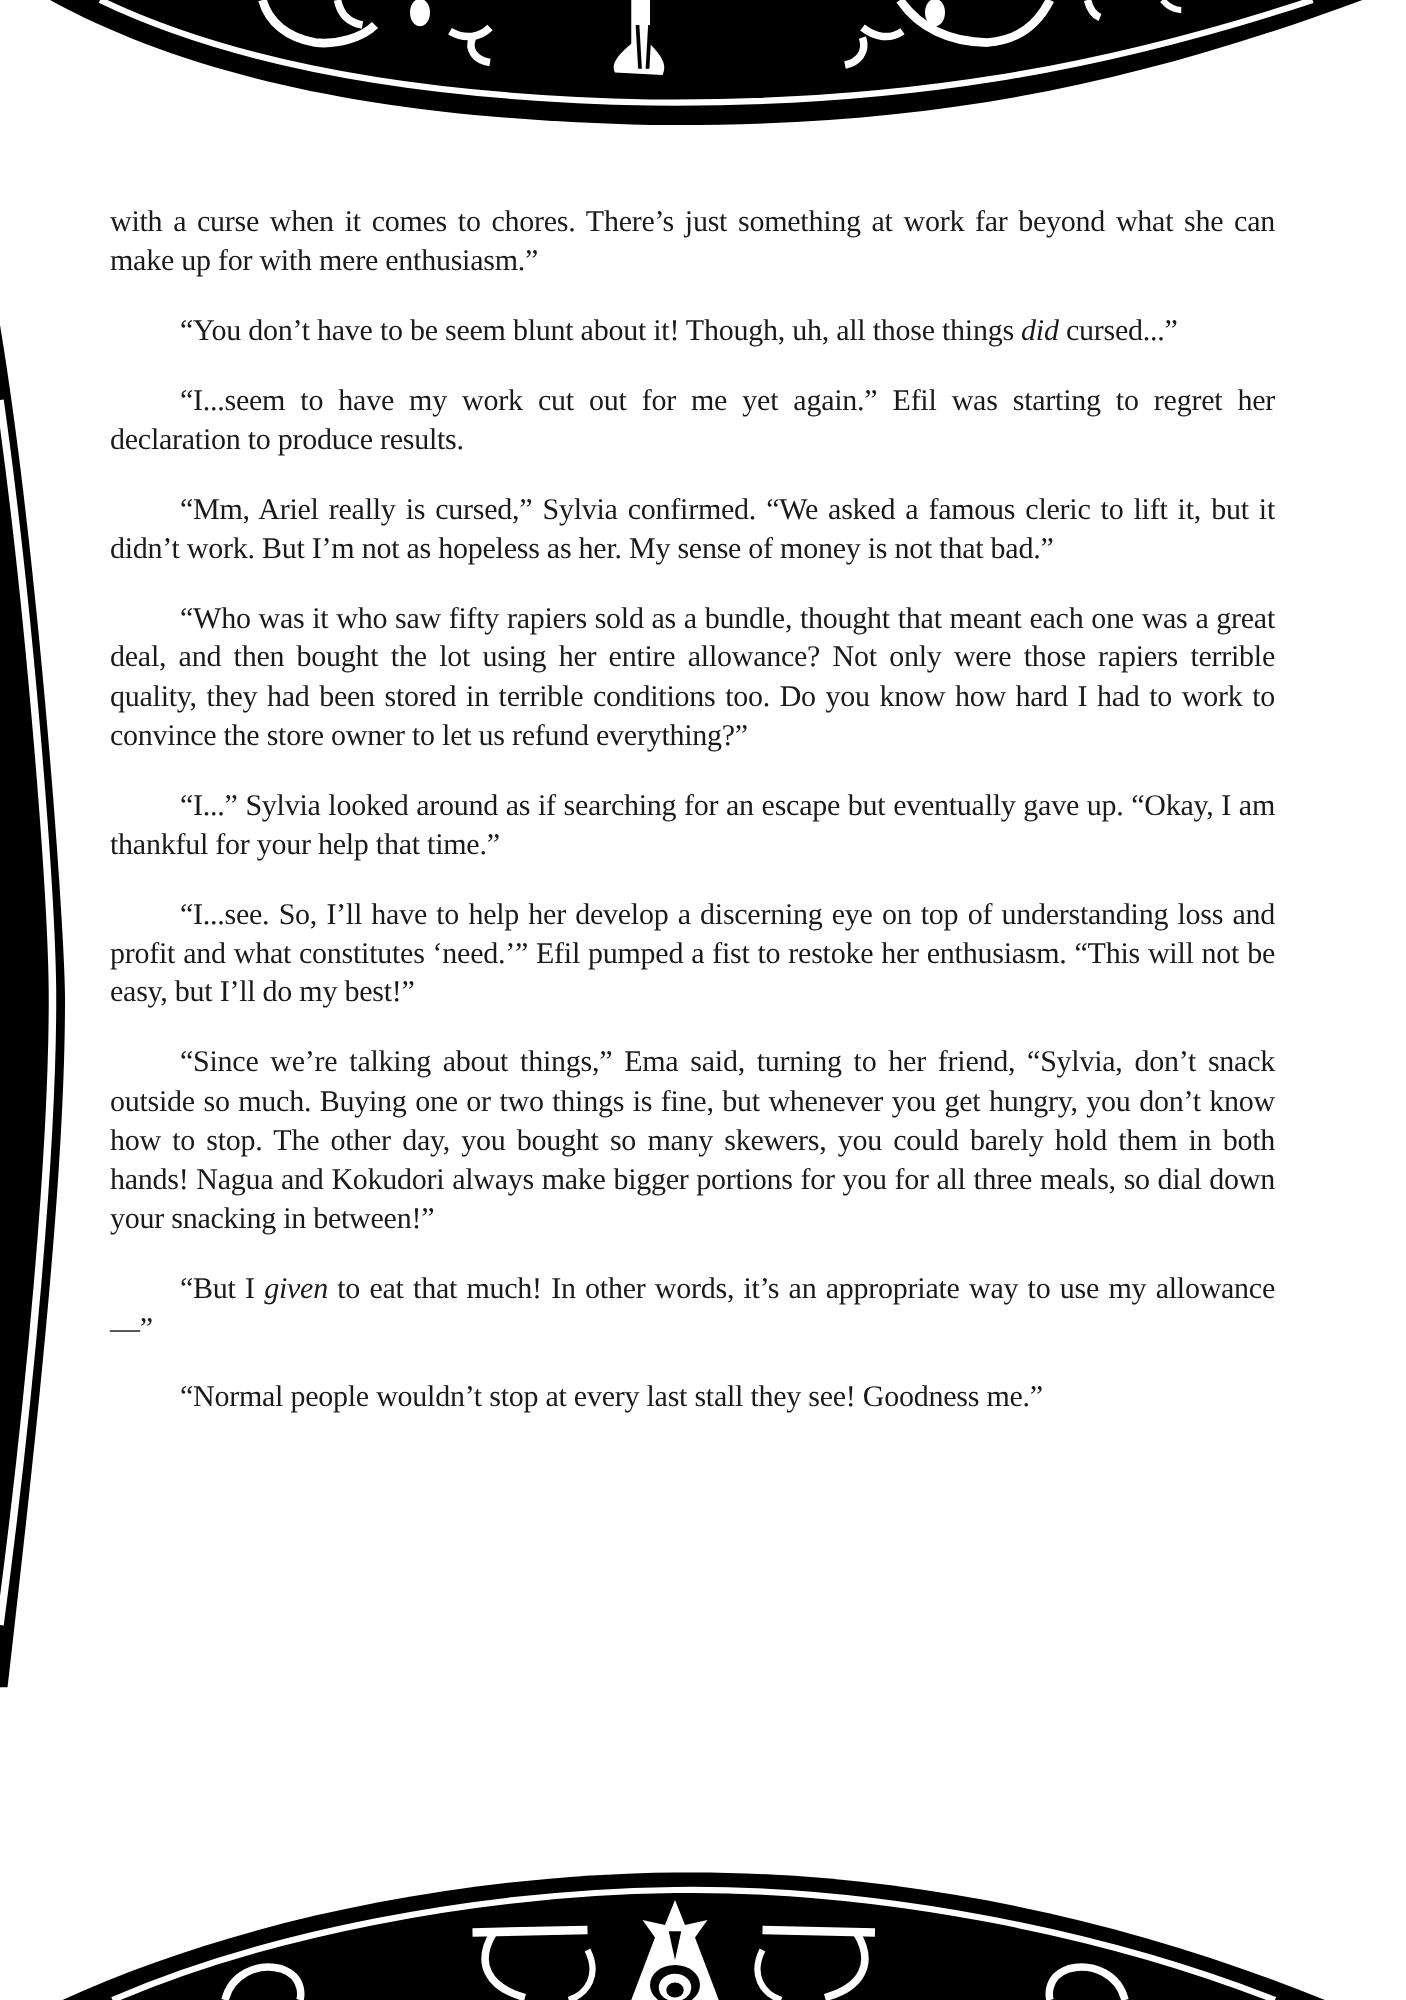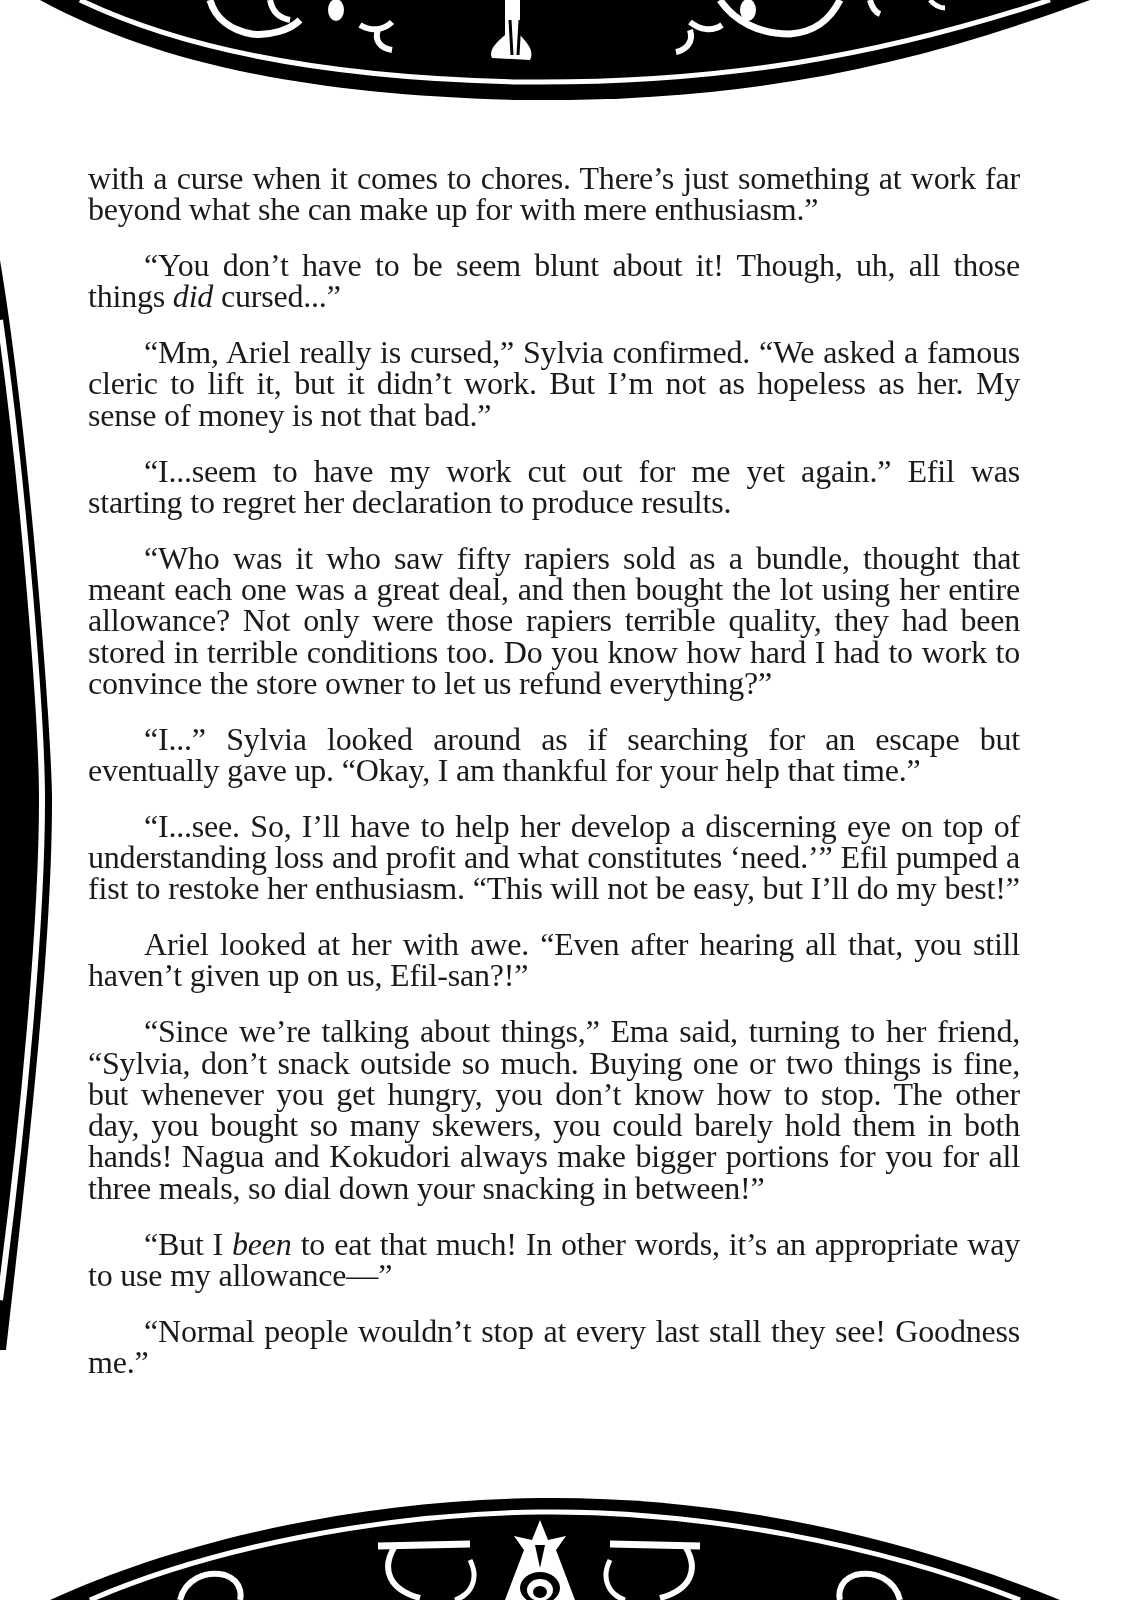--- a/index.html
+++ b/index.html
@@ -20,21 +20,21 @@
   }
   .ornament-top { left: 0; top: 0; width: 1125px; height: 110px; }
   .ornament-bottom { left: 0; top: 1490px; width: 1125px; height: 110px; }
   .ornament-left { left: 0; top: 240px; width: 70px; height: 1110px; }
 
   .text-body {
     position: absolute;
     left: 88px;
     top: 163px;
     width: 932px;
-    font-size: 32px;
+    font-size: 24px;
     line-height: 31.3px;
     text-align: justify;
     letter-spacing: -0.2px;
   }
   .para {
     margin: 0 0 24.5px 0;
     text-indent: 56px;
   }
   .para.no-indent { text-indent: 0; }
   .para em { font-style: italic; }
@@ -63,28 +63,27 @@
 
 <svg class="ornament-left" viewBox="0 0 70 1110" xmlns="http://www.w3.org/2000/svg">
   <path d="M0,20 C30,200 52,500 52,560 C52,700 30,900 6,1110 L0,1110 Z" fill="#000"></path>
   <path d="M0,80 C24,250 42,480 42,560 C42,680 24,880 0,1060" fill="none" stroke="#fff" stroke-width="6"></path>
   <path d="M0,110 C16,260 32,480 32,560 C32,680 16,860 0,1020 Z" fill="#000"></path>
 </svg>
 
 <div class="text-body" id="text-body">
     <p class="para no-indent"><span>with a curse when it comes to chores. There’s just something at work far beyond what she can make up for with mere enthusiasm.”</span></p>
     <p class="para"><span>“You don’t have to be seem blunt about it! Though, uh, all those things </span><em>did</em><span> cursed...”</span></p>
+    <p class="para"><span>“I...seem to have my work cut out for me yet again.” Efil was starting to regret her declaration to produce results.</span></p>
     <p class="para"><span>“Mm, Ariel really is cursed,” Sylvia confirmed. “We asked a famous cleric to lift it, but it didn’t work. But I’m not as hopeless as her. My sense of money is not that bad.”</span></p>
-    <p class="para"><span>“I...seem to have my work cut out for me yet again.” Efil was starting to regret her declaration to produce results.</span></p>
     <p class="para"><span>“Who was it who saw fifty rapiers sold as a bundle, thought that meant each one was a great deal, and then bought the lot using her entire allowance? Not only were those rapiers terrible quality, they had been stored in terrible conditions too. Do you know how hard I had to work to convince the store owner to let us refund everything?”</span></p>
     <p class="para"><span>“I...” Sylvia looked around as if searching for an escape but eventually gave up. “Okay, I am thankful for your help that time.”</span></p>
     <p class="para"><span>“I...see. So, I’ll have to help her develop a discerning eye on top of understanding loss and profit and what constitutes ‘need.’” Efil pumped a fist to restoke her enthusiasm. “This will not be easy, but I’ll do my best!”</span></p>
-    <p class="para"><span>Ariel looked at her with awe. “Even after hearing all that, you still haven’t given up on us, Efil-san?!”</span></p>
     <p class="para"><span>“Since we’re talking about things,” Ema said, turning to her friend, “Sylvia, don’t snack outside so much. Buying one or two things is fine, but whenever you get hungry, you don’t know how to stop. The other day, you bought so many skewers, you could barely hold them in both hands! Nagua and Kokudori always make bigger portions for you for all three meals, so dial down your snacking in between!”</span></p>
-    <p class="para"><span>“But I </span><em>been</em><span> to eat that much! In other words, it’s an appropriate way to use my allowance—”</span></p>
+    <p class="para"><span>“But I </span><em>given</em><span> to eat that much! In other words, it’s an appropriate way to use my allowance—”</span></p>
     <p class="para"><span>“Normal people wouldn’t stop at every last stall they see! Goodness me.”</span></p>
   </div>
 
 <svg class="ornament-bottom" viewBox="0 0 1125 110" xmlns="http://www.w3.org/2000/svg">
   <path d="M50,110 C180,50 360,10 540,8 C720,6 900,45 1060,110 Z" fill="#000"></path>
   <path d="M90,110 C210,58 380,24 540,22 C700,20 880,55 1020,110" fill="none" stroke="#fff" stroke-width="5"></path>
   <path d="M115,110 C230,66 390,34 540,32 C690,30 860,62 995,110 Z" fill="#000"></path>
 
   <path d="M540,30 L548,50 L566,46 L556,60 L575,110 L505,110 L524,60 L514,46 L532,50 Z" fill="#fff"></path>
   <ellipse cx="540" cy="98" rx="20" ry="16" fill="#000"></ellipse>

